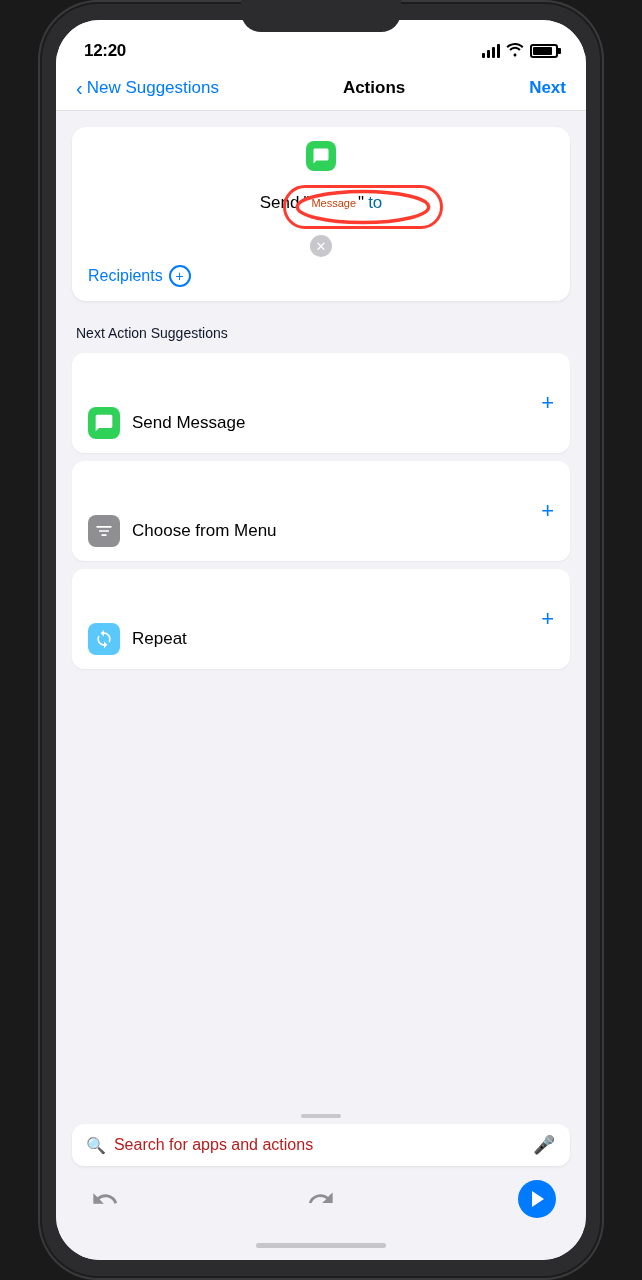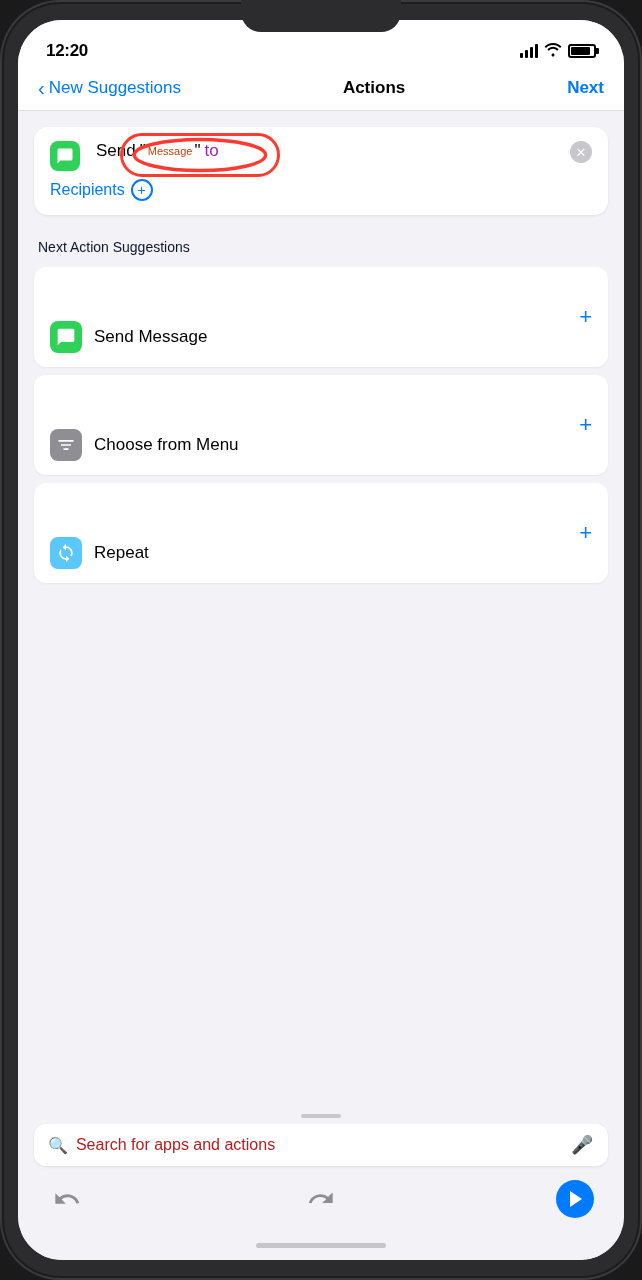--- a/index.html
+++ b/index.html
@@ -9,21 +9,21 @@
       height: 1280px;
       background: #1a1a1a;
       display: flex;
       justify-content: center;
       align-items: center;
       font-family: -apple-system, BlinkMacSystemFont, 'SF Pro Display', 'Helvetica Neue', sans-serif;
       overflow: hidden;
     }
 
     .phone-frame {
-      width: 642px;
+      width: 566px;
       height: 1280px;
       background: #2c2c2e;
       border-radius: 60px;
       position: relative;
       overflow: hidden;
       box-shadow: inset 0 0 0 2px #3a3a3c, inset 0 0 0 4px #1c1c1e;
     }
 
     .phone-screen {
       position: absolute;
@@ -169,23 +169,24 @@
       margin: 16px 16px 0 16px;
       border-radius: 14px;
       padding: 14px 16px;
       box-shadow: 0 1px 3px rgba(0,0,0,0.08);
       position: relative;
       flex-shrink: 0;
     }
 
     .action-card-content {
       display: flex;
-      align-items: flex-start;
-      gap: 16px;
+      align-items: center;
+      gap: 22px;
       flex-wrap: wrap;
+      flex-direction: column;
     }
 
     .action-icon-green {
       width: 30px;
       height: 30px;
       background: #30d158;
       border-radius: 8px;
       display: flex;
       align-items: center;
       justify-content: center;
@@ -231,21 +232,21 @@
       left: -20px;
       width: 160px;
       height: 44px;
       border: 3px solid #ff3b30;
       border-radius: 22px;
       pointer-events: none;
     }
 
     .action-to-text {
       font-size: 17px;
-      color: #a21caf;
+      color: #0369a1;
     }
 
     .close-btn {
       width: 22px;
       height: 22px;
       background: #c7c7cc;
       border-radius: 50%;
       display: flex;
       align-items: center;
       justify-content: center;

